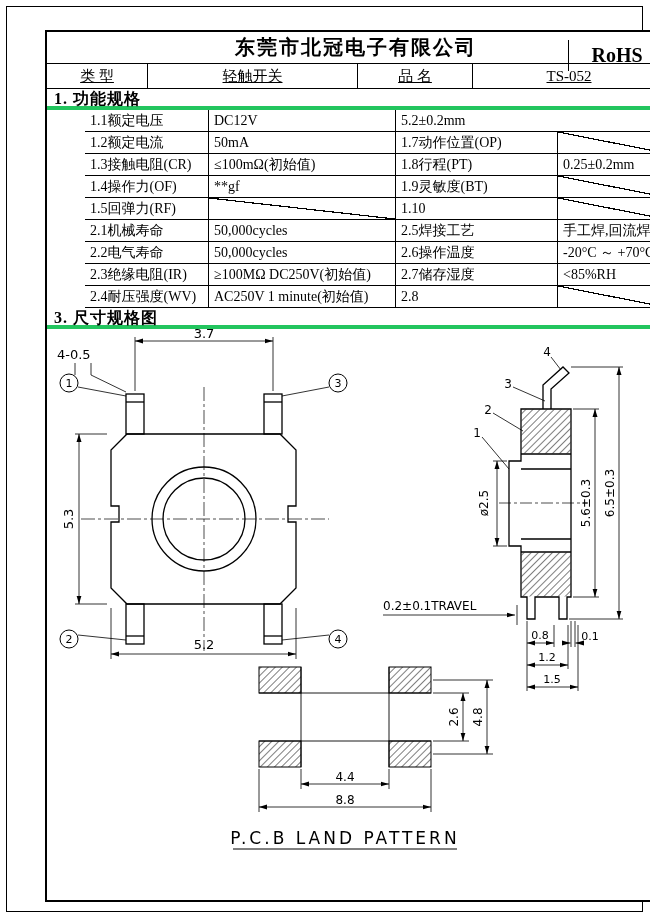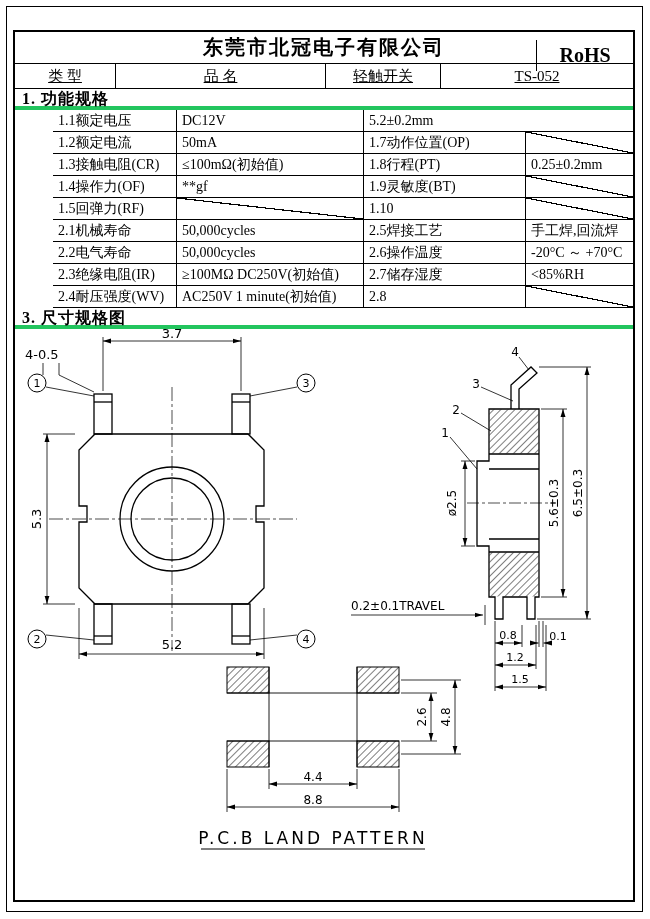--- a/index.html
+++ b/index.html
@@ -4,21 +4,21 @@
 <style>
   * { margin:0; padding:0; box-sizing:border-box; }
   html,body { background:#fff; }
   body {
     width:650px; height:919px; position:relative;
     font-family:"Liberation Serif","DejaVu Serif",serif;
     color:#000;
   }
   .outer {
     position:absolute; left:6px; top:6px; width:637px; height:906px;
-    border:1px solid #000; background:#fff;
+    border:1px solid #000; background:#fff;padding-left:32px;
   }
   .sheet {
     margin:23px 0 0 6px; width:622px; height:872px;
     border:2px solid #000; background:#fff;
   }
   .header-row { position:relative; height:32px; border-bottom:1px solid #000; }
   .company {
     position:absolute; left:0; right:0; top:0; height:31px;
     text-align:center; font-size:20px; font-weight:bold; line-height:31px;
     letter-spacing:2px;
@@ -64,22 +64,22 @@
 <div class="outer">
   <div class="sheet">
 
     <div class="header-row">
       <div class="company">东莞市北冠电子有限公司</div>
       <div class="rohs">RoHS</div>
     </div>
 
     <div class="type-row">
       <div class="cell ctr">类 型</div>
+      <div class="cell ctr">轻触开关</div>
       <div class="cell ctr">品 名</div>
-      <div class="cell ctr">轻触开关</div>
       <div class="cell ctr">TS-052</div>
     </div>
 
     <div class="sec-title">1. 功能规格</div>
 
     <div class="spec-row">
       <div class="cell">1.1额定电压</div>
       <div class="cell">DC12V</div>
       <div class="cell">5.2±0.2mm</div>
     </div>

